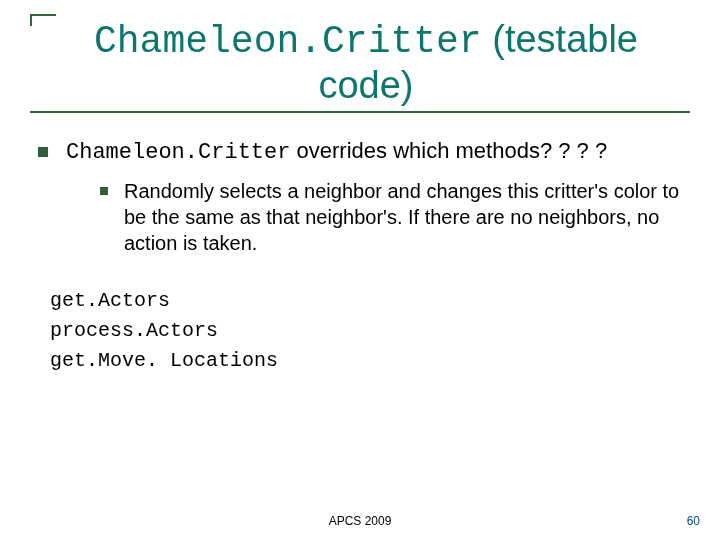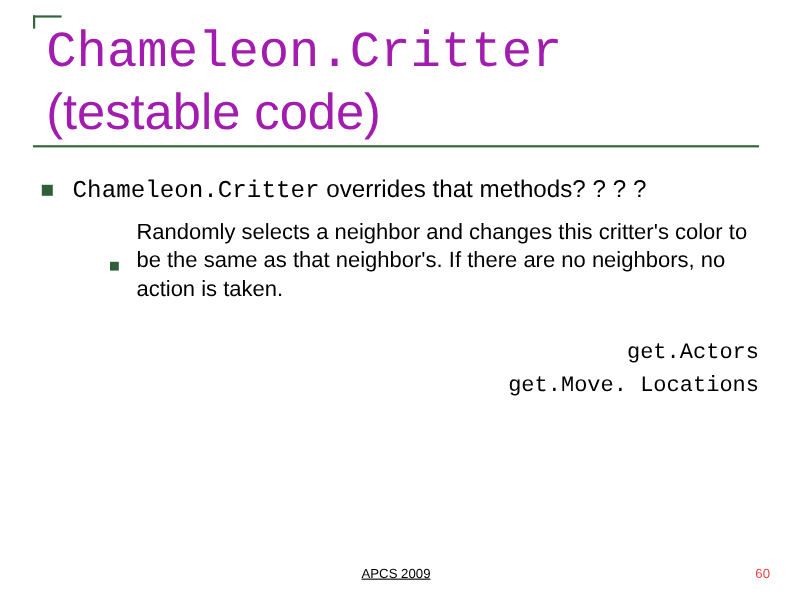--- a/index.html
+++ b/index.html
@@ -37,25 +37,26 @@
   }
   .title-accent-left {
     position: absolute;
     top: 14px;
     left: 30px;
     width: 2px;
     height: 12px;
     background: #33663a;
   }
   .title {
-    font-size: 46px;
+    font-size: 38px;
     line-height: 1.15;
     font-weight: normal;
     margin: 0;
-    color: #a21caf;
+    color: #0f766e;
+    text-align: center;
   }
   .title .mono {
     font-family: "Courier New", Courier, monospace;
   }
   .body {
     padding-left: 8px;
     font-size: 22px;
     line-height: 1.3;
   }
   .l1 {
@@ -72,89 +73,87 @@
   .l1 .txt .mono {
     font-family: "Courier New", Courier, monospace;
   }
   .l2-group {
     margin-left: 62px;
   }
   .l2 {
     display: flex;
     margin: 6px 0;
     font-size: 20px;
-    align-items: center;
   }
   .l2 .bullet {
     width: 8px; height: 8px;
     background: #2f5f38;
     margin-top: 9px;
     margin-right: 16px;
     flex: none;
   }
   .methods {
     margin-top: 30px;
     font-family: "Courier New", Courier, monospace;
     font-size: 20px;
     line-height: 1.5;
     padding-left: 12px;
-    text-align: right;
   }
   .method-sep {
     height: 12px;
   }
   .footer-center {
     position: absolute;
     bottom: 12px;
     left: 0;
     width: 720px;
     text-align: center;
     font-size: 12px;
     color: #000;
-    text-decoration: underline;
   }
   .footer-right {
     position: absolute;
     bottom: 12px;
     right: 20px;
     font-size: 12px;
-    color: #ef4444;
+    color: #0c4a6e;
   }
 </style>
 </head>
 <body>
 
 <div class="slide">
   <div class="title-accent-top"></div>
   <div class="title-accent-left"></div>
 
   <div class="title-block">
     <h1 class="title">
       <span class="mono">Chameleon.Critter</span><span> (testable code)</span>
     </h1>
   </div>
 
   <div class="body">
 
     <div class="l1">
       <div class="bullet"></div>
       <div class="txt">
-        <span class="mono">Chameleon.Critter</span><span> overrides that methods? ? ? ?</span>
+        <span class="mono">Chameleon.Critter</span><span> overrides which methods? ? ? ?</span>
       </div>
     </div>
 
     <div class="l2-group">
       <div class="l2">
         <div class="bullet"></div>
         <div>Randomly selects a neighbor and changes this critter's color to be the same as that neighbor's. If there are no neighbors, no action is taken.</div>
       </div>
     </div>
 
     <div class="methods">
       <div>get.Actors</div>
+      <div>process.Actors</div>
       <div>get.Move. Locations</div>
       <div class="method-sep"></div>
     </div>
 
   </div>
 
   <div class="footer-center">APCS 2009</div>
   <div class="footer-right">60</div>
 </div>
 

